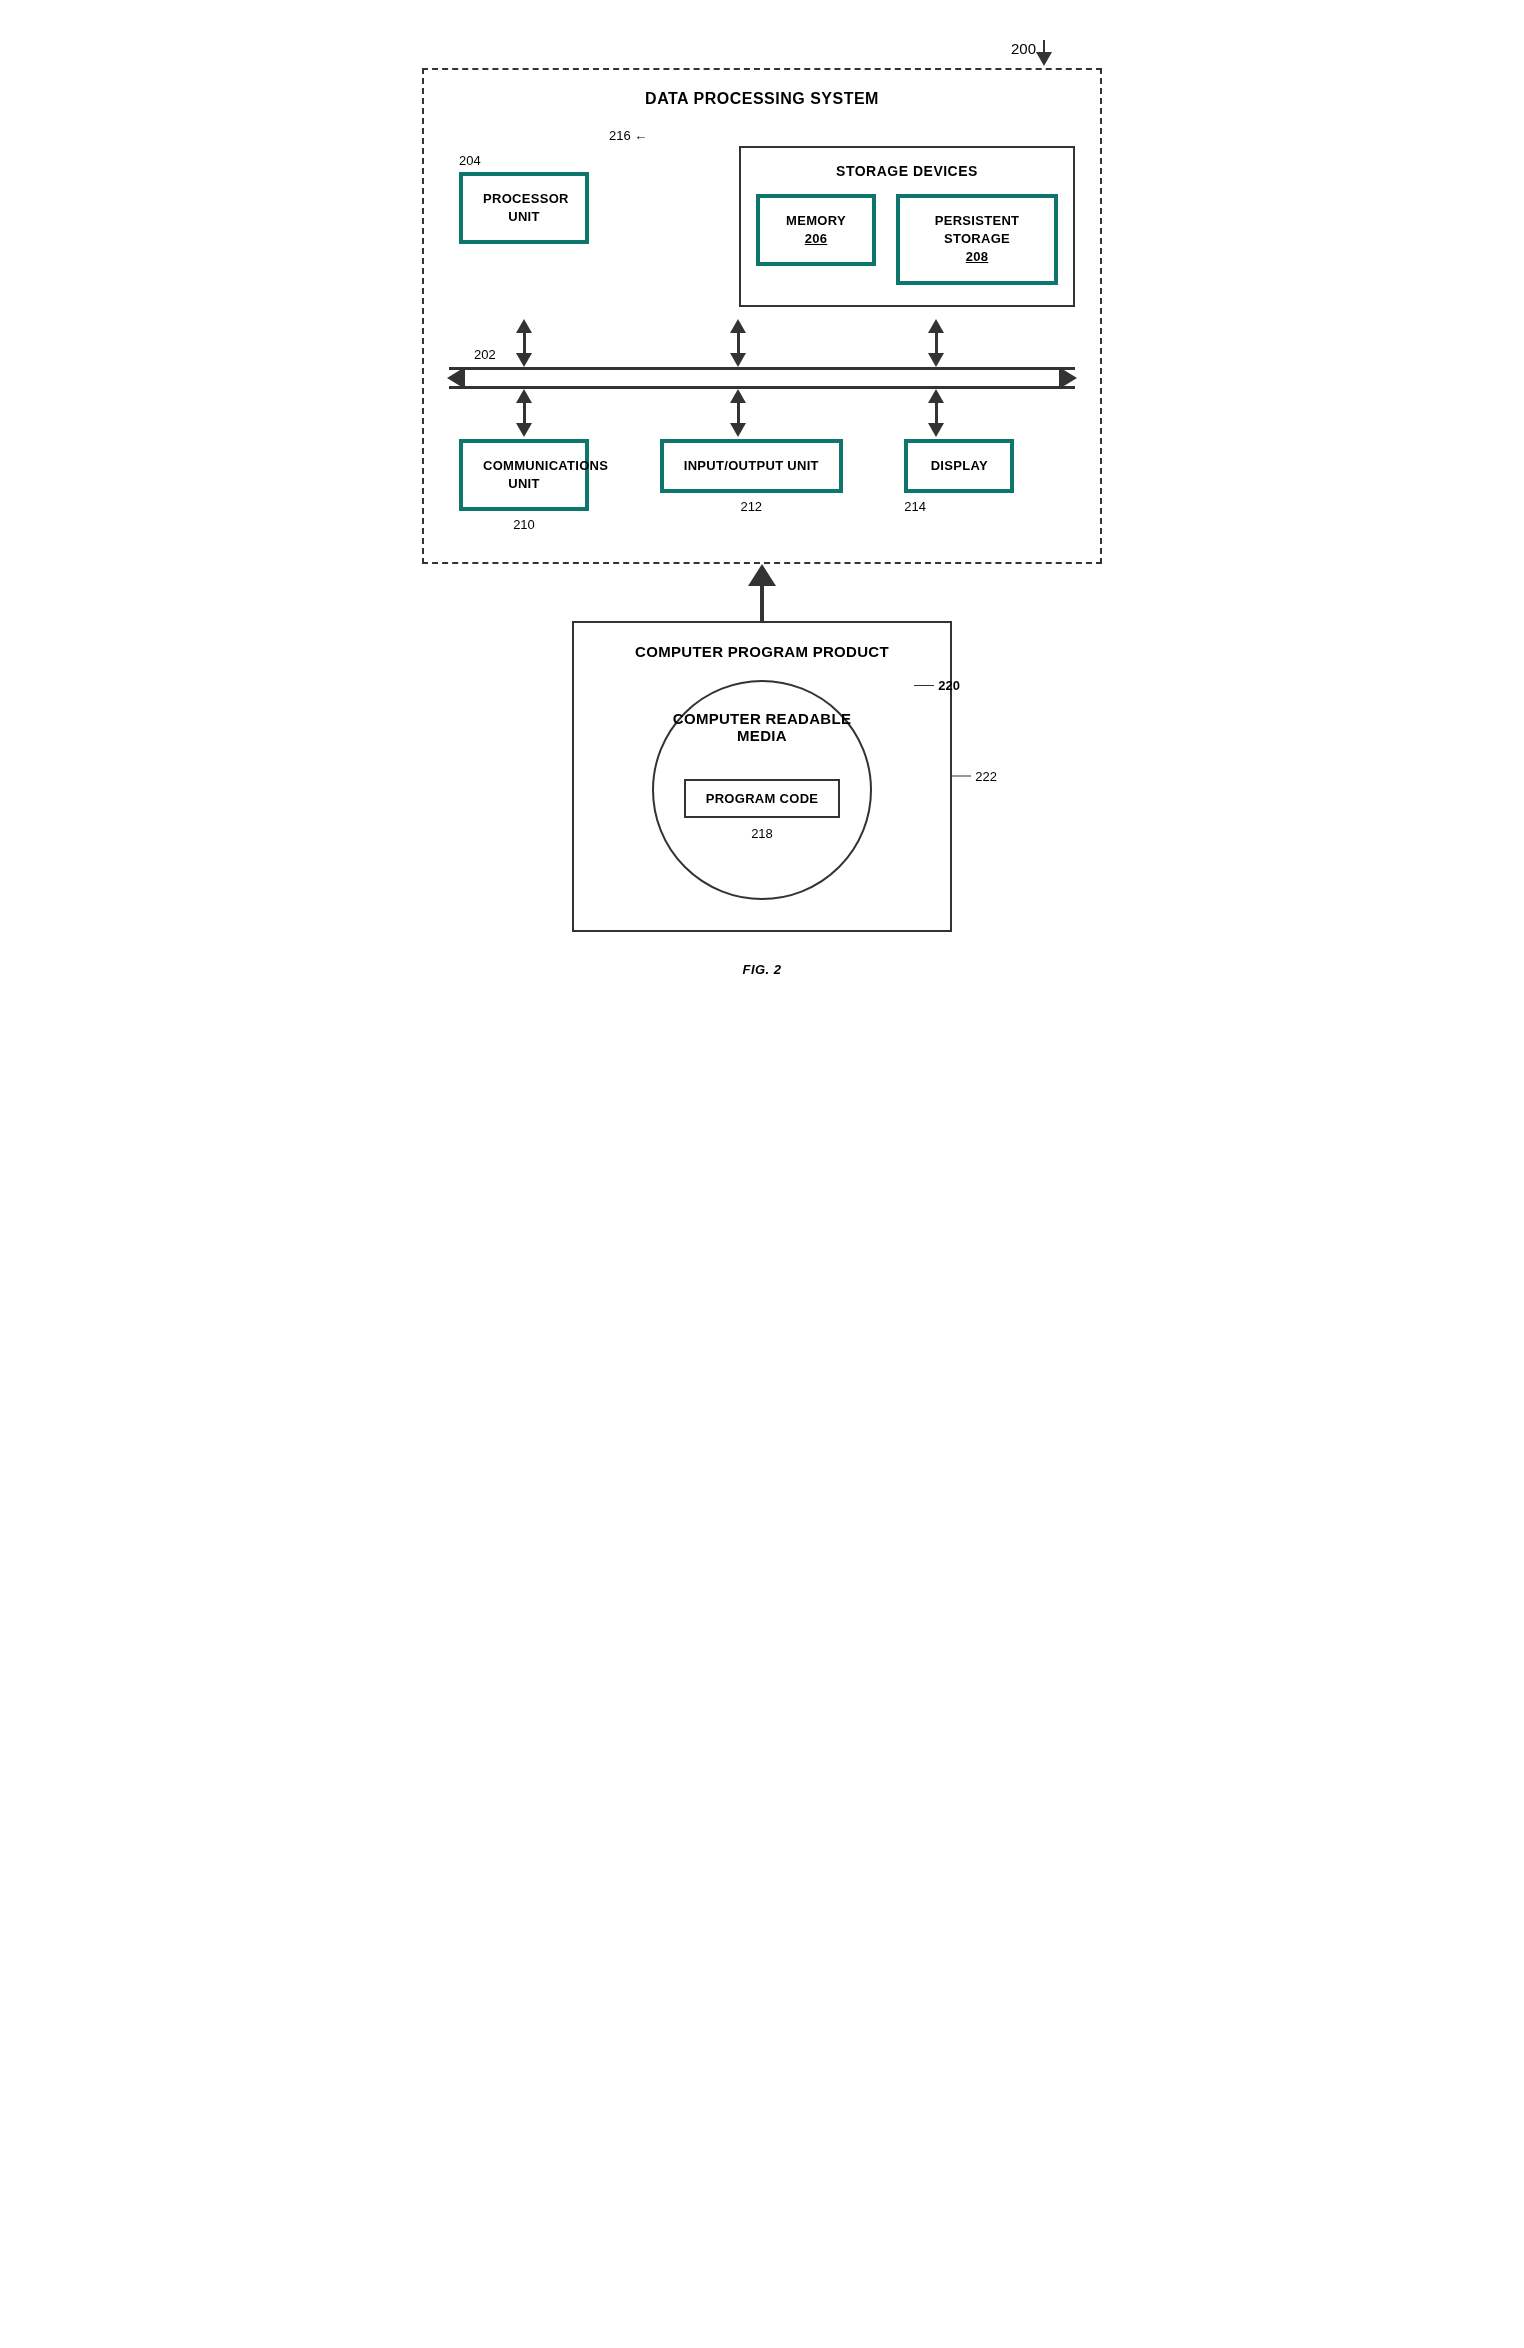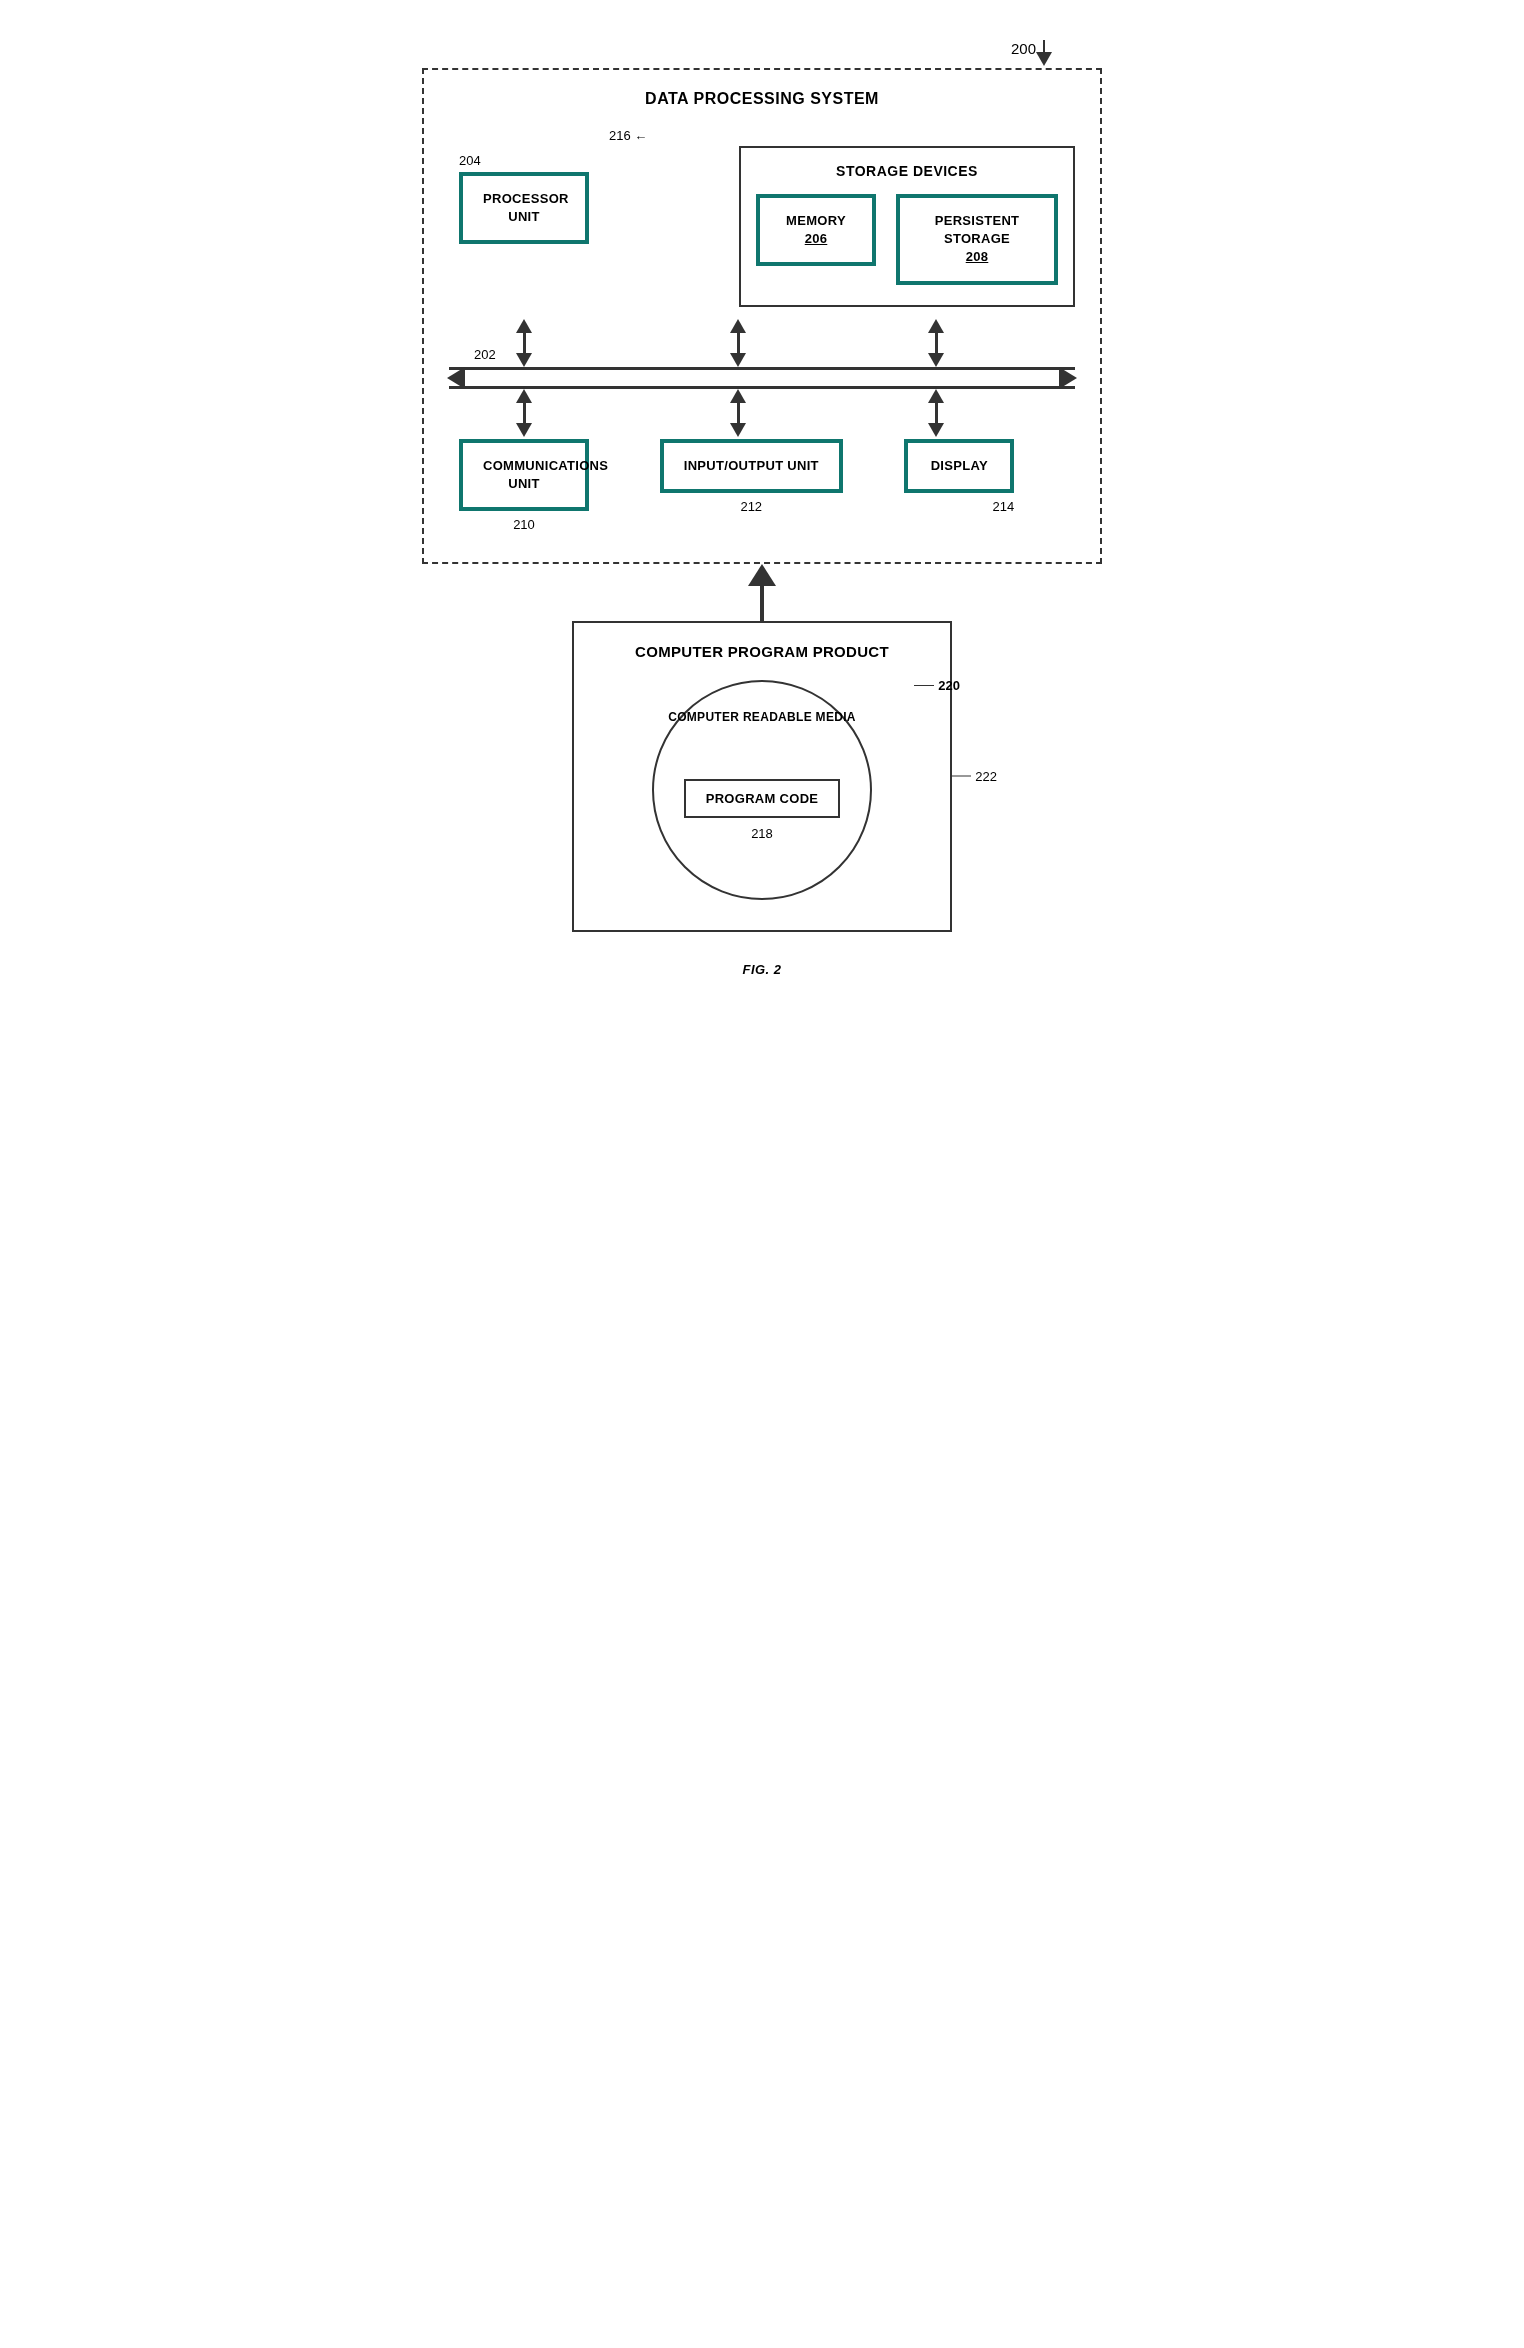--- a/index.html
+++ b/index.html
@@ -163,21 +163,21 @@
       height: 220px;
       border-radius: 50%;
       border: 2px solid #333;
       display: flex;
       flex-direction: column;
       align-items: center;
       justify-content: center;
       position: relative;
     }
     .crm-label {
-      font-size: 12px;
+      font-size: 15px;
       font-weight: bold;
       text-align: center;
       position: absolute;
       top: 28px;
       left: 0; right: 0;
       letter-spacing: 0.3px;
     }
     .program-code-box {
       border: 2px solid #333;
       padding: 10px 20px;
@@ -332,21 +332,21 @@
         <div class="ref-below">210</div>
       </div>
 
       <div style="flex:1; display:flex; justify-content:space-around; padding: 0 30px;">
         <div style="display:flex; flex-direction:column; align-items:center;">
           <div class="component-box" style="min-width:130px;">
             <span>INPUT/OUTPUT UNIT</span>
           </div>
           <div class="ref-below">212</div>
         </div>
-        <div style="display:flex; flex-direction:column; align-items:flex-end;">
+        <div style="display:flex; flex-direction:column; align-items:flex-start;">
           <div class="component-box" style="min-width:110px;">
             <span>DISPLAY</span>
           </div>
           <div class="ref-below">214</div>
         </div>
       </div>
     </div>
 
   </div>
 

